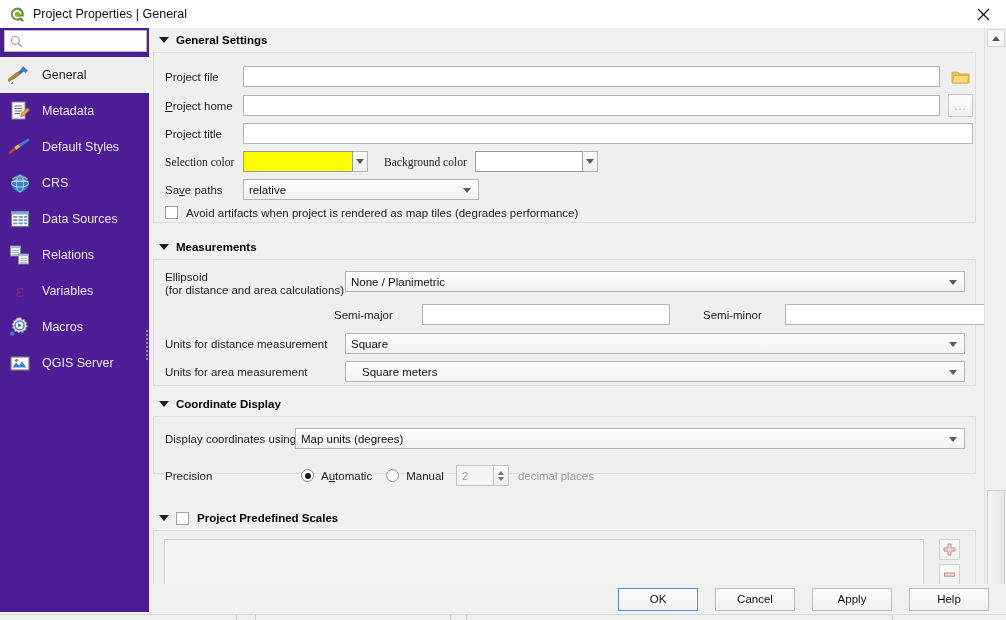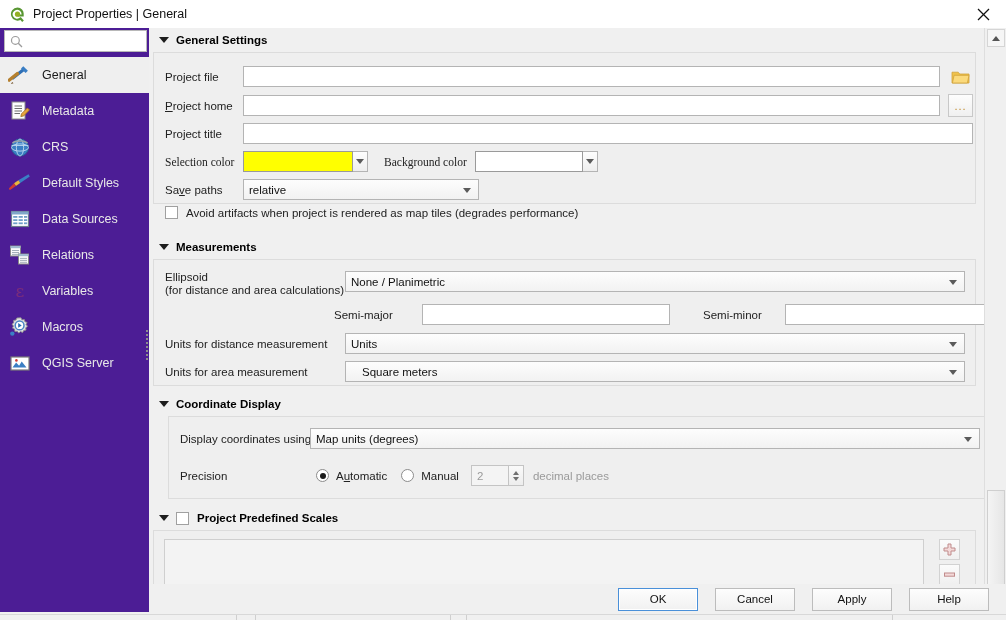--- a/index.html
+++ b/index.html
@@ -279,39 +279,39 @@
           </g>
           <path d="M13.5 14.8L19.4 8.9l2.1 2.1-5.9 5.9-2.8.7z" fill="#e8a33d" stroke="#9a6c1e" stroke-width=".8"></path>
         </svg>
       </span>
       <span class="nav-label">Metadata</span>
     </div>
 
     <div class="nav-item">
       <span class="nav-icon">
         <svg width="24" height="24" viewBox="0 0 24 24">
+          <path d="M20.5 3.3l1.3 2.2-9.6 6.4-1.8-2.6z" fill="#3b7fc4"></path>
+          <path d="M10.4 9.3l1.8 2.6-4.3 3-1.9-2.7z" fill="#e8b93d"></path>
+          <path d="M6 12.2l1.9 2.7-5.4 3.8c-.9.6-2-.6-1.4-1.5z" fill="#cf3b33"></path>
+        </svg>
+      </span>
+      <span class="nav-label">Default Styles</span>
+    </div>
+
+    <div class="nav-item">
+      <span class="nav-icon">
+        <svg width="24" height="24" viewBox="0 0 24 24">
           <circle cx="12" cy="12.5" r="8.5" fill="#3b7fc4" stroke="#2a5f96" stroke-width="1"></circle>
           <ellipse cx="12" cy="12.5" rx="8.5" ry="3.6" fill="none" stroke="#bcd8ef" stroke-width=".9"></ellipse>
           <ellipse cx="12" cy="12.5" rx="3.6" ry="8.5" fill="none" stroke="#bcd8ef" stroke-width=".9"></ellipse>
           <path d="M3.6 10.5h16.8" stroke="#bcd8ef" stroke-width=".9"></path>
           <path d="M4 7.5c2.4-2.6 12-3.4 16 0l-1 1.2c-4-2.8-11.6-2.3-14 0z" fill="#9aa3a8"></path>
         </svg>
       </span>
       <span class="nav-label">CRS</span>
-    </div>
-
-    <div class="nav-item">
-      <span class="nav-icon">
-        <svg width="24" height="24" viewBox="0 0 24 24">
-          <path d="M20.5 3.3l1.3 2.2-9.6 6.4-1.8-2.6z" fill="#3b7fc4"></path>
-          <path d="M10.4 9.3l1.8 2.6-4.3 3-1.9-2.7z" fill="#e8b93d"></path>
-          <path d="M6 12.2l1.9 2.7-5.4 3.8c-.9.6-2-.6-1.4-1.5z" fill="#cf3b33"></path>
-        </svg>
-      </span>
-      <span class="nav-label">Default Styles</span>
     </div>
 
     <div class="nav-item">
       <span class="nav-icon">
         <svg width="24" height="24" viewBox="0 0 24 24">
           <rect x="3.5" y="4.5" width="17" height="15" fill="#ffffff" stroke="#6c7d8d" stroke-width="1.2"></rect>
           <rect x="3.5" y="4.5" width="17" height="3" fill="#7fa7c9"></rect>
           <g fill="#6fa0c8">
             <rect x="5.2" y="9" width="4.2" height="1.8"></rect>
               <rect x="10.6" y="9" width="4.2" height="1.8"></rect>
@@ -395,21 +395,21 @@
   </div>
 </div>
 
 <div id="content">
 
   <div class="group" style="left:0; top:4px; width:831px;">
     <div class="grp-header">
       <span class="tri"></span>
       <span>General Settings</span>
     </div>
-    <div class="grp-box" style="top:20px; width:823px; height:152px;">
+    <div class="grp-box" style="top:20px; width:823px; height:171px;">
 
       <div class="row" style="left:11px; top:12px;">
         <span class="lbl" style="width:78px;">Project file</span>
         <input class="txt" style="width: 697px;" type="text" value="">
         <span class="toolbtn flat" style="margin-left:8px;">
           <svg width="19" height="16" viewBox="0 0 19 16">
             <path d="M1 3.2h6.2l1.5 1.8H18v9H1z" fill="#f0c24b" stroke="#d0a23a" stroke-width=".8"></path>
             <path d="M3.1 6.3H18l-1.6 7.7H1.4z" fill="#fbda7c" stroke="#d0a23a" stroke-width=".8"></path>
           </svg>
         </span>
@@ -477,41 +477,41 @@
       <div class="row" style="left:180px; top:44px;gap:20px;">
         <span class="lbl" style="width:68px;">Semi-major</span>
         <input class="txt" style="width: 248px;" type="text" value="">
         <span class="lbl" style="margin-left:13px; width:62px;">Semi-minor</span>
         <input class="txt" style="width: 249px;" type="text" value="">
       </div>
 
       <div class="row" style="left:11px; top:73px;">
         <span class="lbl" style="width:180px;">Units for distance measurement</span>
         <span class="combo" style="width:620px;">
-          <span>Units</span>
+          <span>Square</span>
           <i class="caret"></i>
         </span>
       </div>
 
       <div class="row" style="left:11px; top:101px;">
         <span class="lbl" style="width:180px;">Units for area measurement</span>
         <span class="combo" style="width:620px;padding-left:16px;">
           <span>Square meters</span>
           <i class="caret"></i>
         </span>
       </div>
     </div>
   </div>
 
   <div class="group" style="left:0; top:368px; width:831px;">
     <div class="grp-header">
       <span class="tri"></span>
       <span>Coordinate Display</span>
     </div>
-    <div class="grp-box" style="top:20px; width:823px; height:83px;margin-left:15px;">
+    <div class="grp-box" style="top:20px; width:823px; height:58px;">
 
       <div class="row" style="left:11px; top:11px;">
         <span class="lbl" style="width:130px;">Display coordinates using</span>
         <span class="combo" style="width:670px;">
           <span>Map units (degrees)</span>
           <i class="caret"></i>
         </span>
       </div>
 
       <div class="row" style="left:11px; top:48px;">

